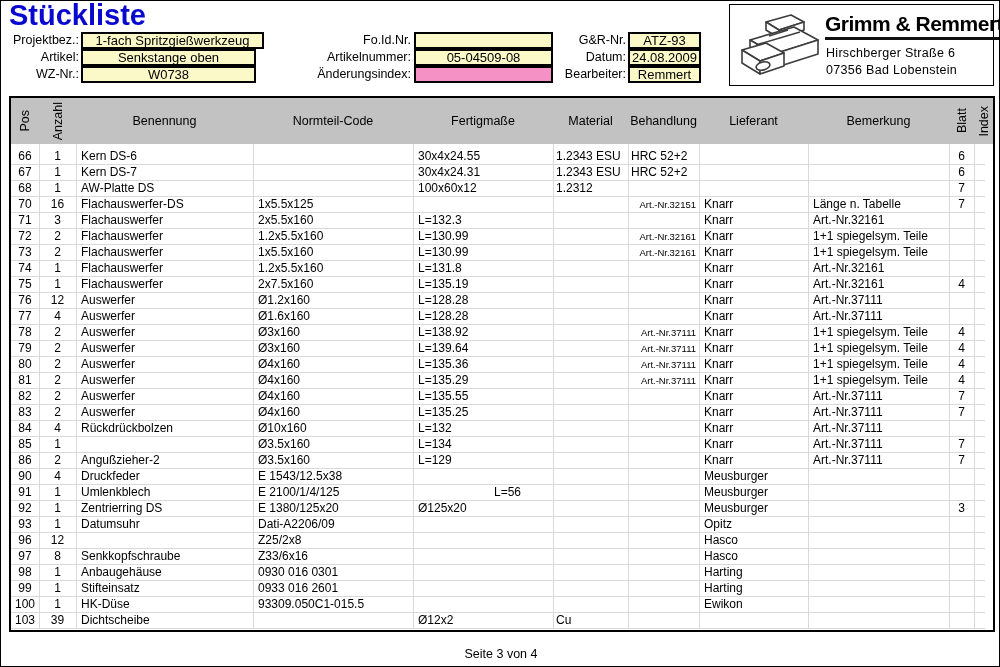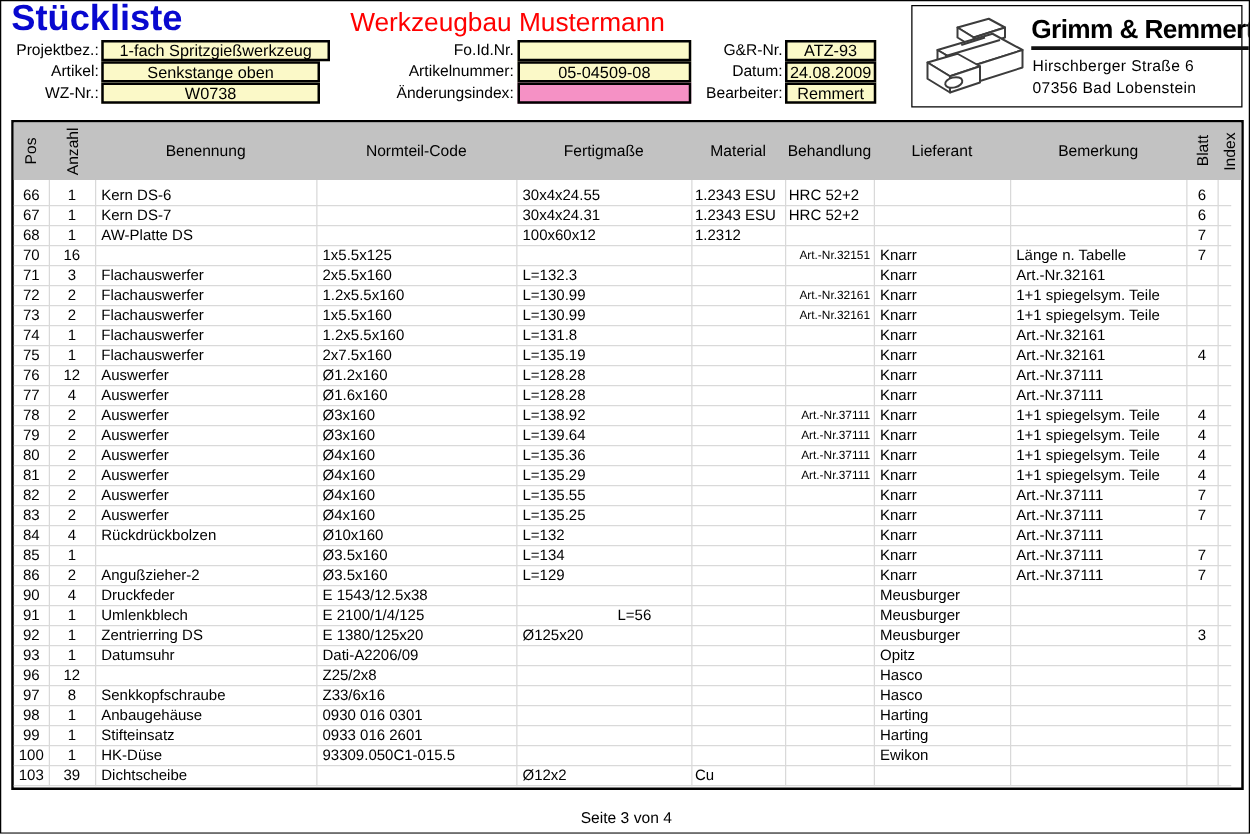--- a/index.html
+++ b/index.html
@@ -37,21 +37,20 @@
   .behandlung-art{font-size:9.5px;text-align:right;line-height:16px;}
   
   .page-footer{left:0;top:646px;width:1000px;text-align:center;font-size:12.5px;}
 </style>
 </head>
 <body>
 
 <div id="page">
 
   <div class="abs doc-title">Stückliste</div>
-  <div class="abs company-title">Werkzeugbau Mustermann</div>
 
   <div class="abs meta-label" style="left:0;top:31px;width:78px">Projektbez.:</div>
   <div class="abs meta-box" style="left:80px;top:31px;width:183px;height:17px">1-fach Spritzgießwerkzeug</div>
   <div class="abs meta-label" style="left:0;top:48px;width:78px">Artikel:</div>
   <div class="abs meta-box" style="left:80px;top:48px;width:175px;height:17px">Senkstange oben</div>
   <div class="abs meta-label" style="left:0;top:65px;width:78px">WZ-Nr.:</div>
   <div class="abs meta-box" style="left:80px;top:65px;width:175px;height:17px">W0738</div>
 
   <div class="abs meta-label" style="left:255px;top:31px;width:155px">Fo.Id.Nr.</div>
   <div class="abs meta-box" style="left:413px;top:31px;width:139px;height:17px"></div>
@@ -136,20 +135,21 @@
           <div class="tcell c-center" style="left: 0px; width: 28px;">68</div>
           <div class="tcell c-center" style="left: 28px; width: 37px;">1</div>
           <div class="tcell c-left" style="left: 70px; width: 172px;">AW-Platte DS</div>
           <div class="tcell c-left" style="left: 407px; width: 135px;">100x60x12</div>
           <div class="tcell c-left" style="left: 545px; width: 72px;">1.2312</div>
           <div class="tcell c-center" style="left: 938px; width: 25px;">7</div>
         </div>
         <div class="trow" style="top: 99px;">
           <div class="tcell c-center" style="left: 0px; width: 28px;">70</div>
           <div class="tcell c-center" style="left: 28px; width: 37px;">16</div>
+          <div class="tcell c-left" style="left: 70px; width: 172px;">Flachauswerfer-DS</div>
           <div class="tcell c-left" style="left: 247px; width: 155px;">1x5.5x125</div>
           <div class="tcell behandlung-art" style="left: 617px; width: 68px;">Art.-Nr.32151</div>
           <div class="tcell c-left" style="left: 693px; width: 104px;">Knarr</div>
           <div class="tcell c-left" style="left: 802px; width: 136px;">Länge n. Tabelle</div>
           <div class="tcell c-center" style="left: 938px; width: 25px;">7</div>
         </div>
         <div class="trow" style="top: 115px;">
           <div class="tcell c-center" style="left: 0px; width: 28px;">71</div>
           <div class="tcell c-center" style="left: 28px; width: 37px;">3</div>
           <div class="tcell c-left" style="left: 70px; width: 172px;">Flachauswerfer</div>

